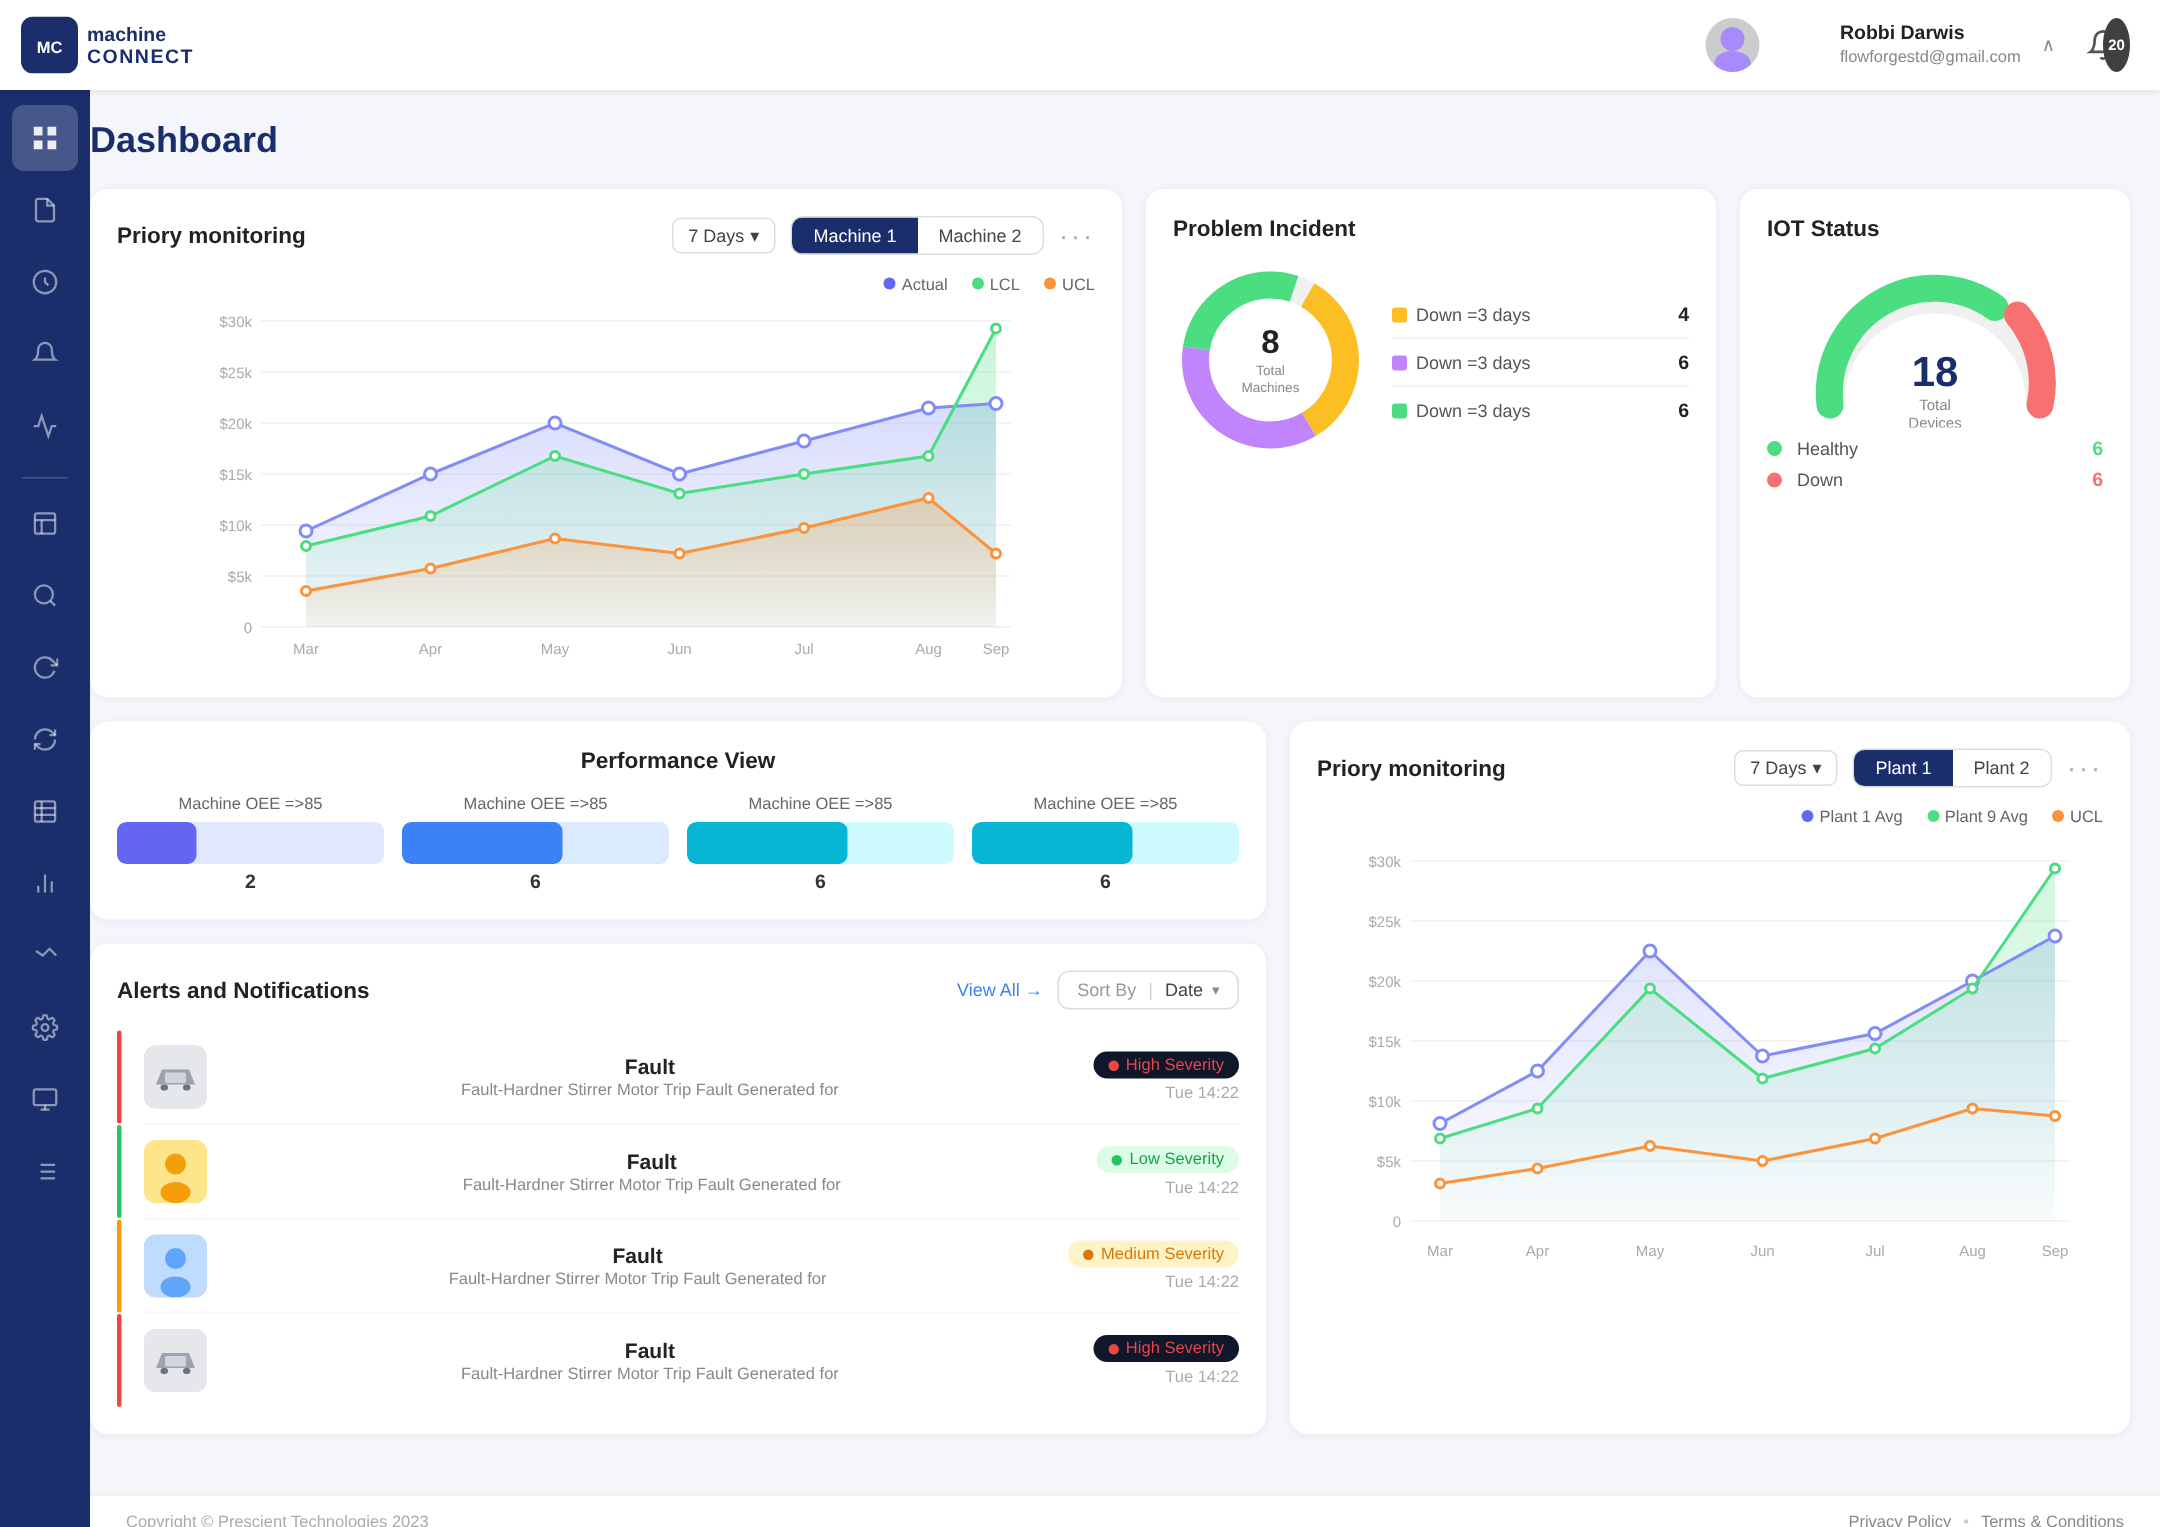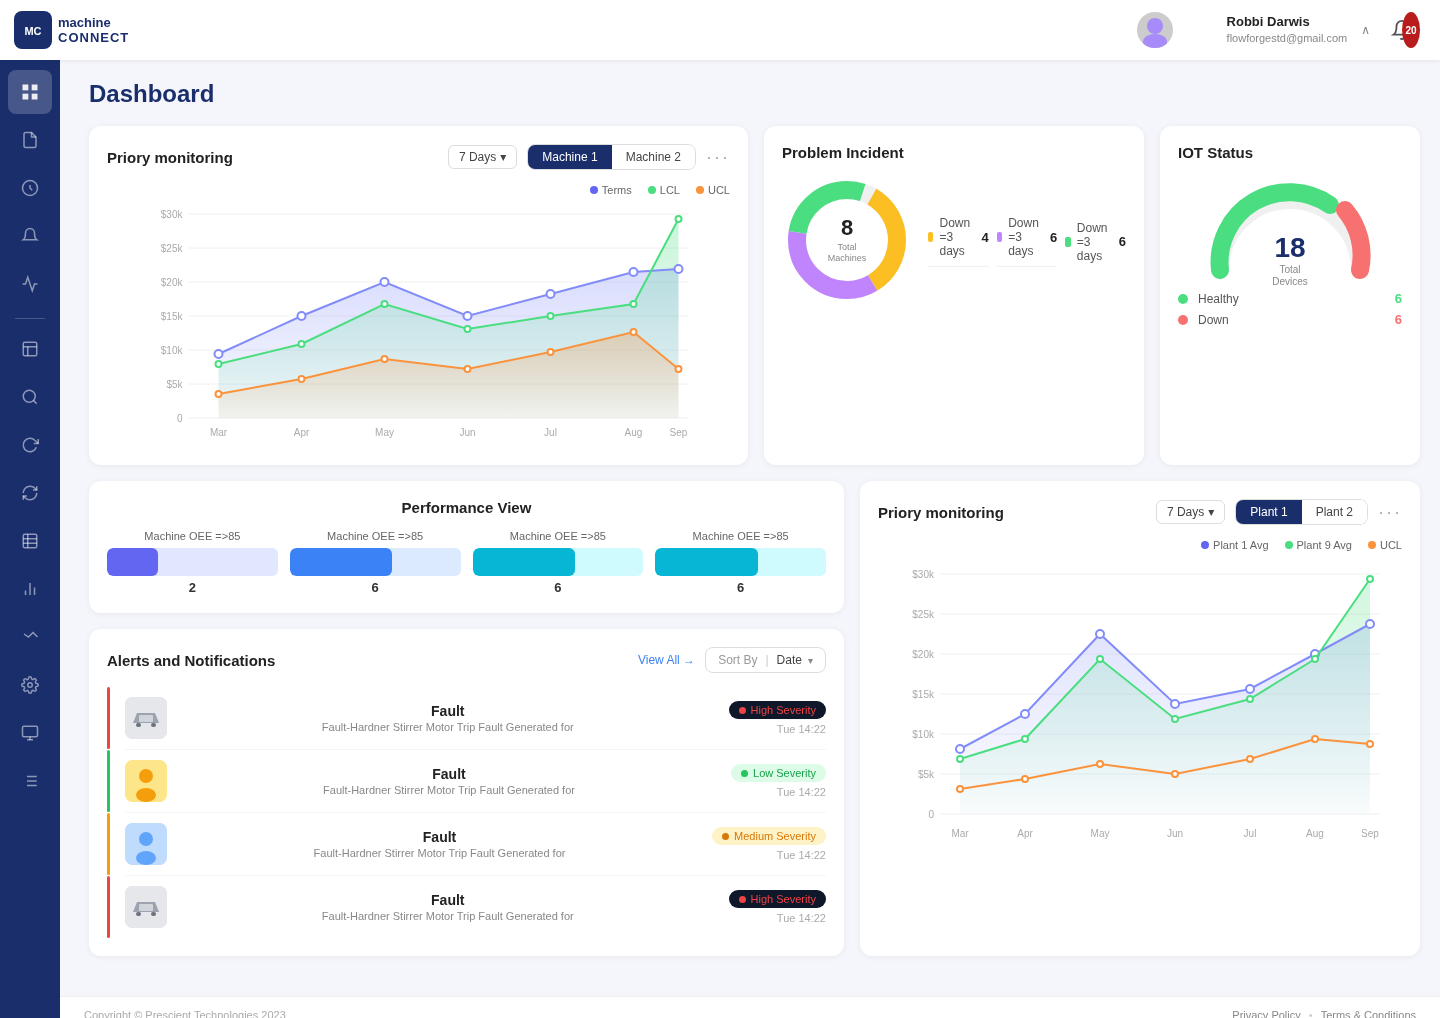--- a/index.html
+++ b/index.html
@@ -14,34 +14,34 @@
     .logo-area { display: flex; align-items: center; padding-left: 14px; }
     .logo-icon { width: 38px; height: 38px; margin-right: 6px; }
     .header-right { display: flex; align-items: center; gap: 14px; }
     .user-info { display: flex; align-items: center; gap: 10px; }
     .user-avatar { width: 36px; height: 36px; border-radius: 50%; background: #ccc; overflow: hidden; }
     .user-details { line-height: 1.3; margin-left: 44px; }
     .user-name { font-weight: 600; font-size: 13px; color: #222; }
     .user-email { font-size: 11px; color: #888; }
     .header-chevron { font-size: 12px; color: #888; cursor: pointer; }
     .notification-btn { position: relative; width: 36px; height: 36px; display: flex; align-items: center; justify-content: center; cursor: pointer; }
-    .notification-badge { position: absolute; top: 0; right: 0; background: #b91c1c; color: #fff; border-radius: 50%; width: 18px; height: 36px; font-size: 10px; display: flex; align-items: center; justify-content: center; font-weight: 700; text-align: right; }
+    .notification-badge { position: absolute; top: 0; right: 0; background: #404040; color: #fff; border-radius: 50%; width: 18px; height: 36px; font-size: 10px; display: flex; align-items: center; justify-content: center; font-weight: 700; text-align: right; }
 
     
     .sidebar {
       position: fixed; top: 60px; left: 0; bottom: 0; width: 60px;
       background: #1a2e6c; display: flex; flex-direction: column; align-items: center;
       padding-top: 10px; z-index: 99;
     }
     .sidebar-item { width: 44px; height: 44px; display: flex; align-items: center; justify-content: center; border-radius: 8px; cursor: pointer; margin-bottom: 4px; color: rgba(255,255,255,0.6); font-size: 18px; transition: background 0.2s; }
     .sidebar-item.active { background: rgba(255,255,255,0.2); color: #fff; }
     .sidebar-divider { width: 30px; height: 1px; background: rgba(255,255,255,0.2); margin: 8px 0; }
 
     
-    .main { margin-top: 60px; margin-left: 65px; padding: 20px 20px 40px 24px; }
+    .main { margin-top: 60px; margin-left: 36px; padding: 20px 20px 40px 24px; }
 
     .page-title { font-size: 24px; font-weight: 700; color: #1a2e6c; margin-bottom: 18px; }
 
     
     .top-row { display: grid; grid-template-columns: 1fr 380px 260px; gap: 16px; margin-bottom: 16px; }
     .bottom-row { display: grid; grid-template-columns: 1fr 560px; gap: 16px; }
 
     
     .card { background: #fff; border-radius: 12px; padding: 18px; box-shadow: 0 1px 6px rgba(0,0,0,0.06); }
 
@@ -58,21 +58,21 @@
     
     .chart-legend { display: flex; gap: 16px; justify-content: flex-end; margin-bottom: 8px; font-size: 11px; color: #666; }
     .legend-dot { width: 8px; height: 8px; border-radius: 50%; display: inline-block; margin-right: 4px; }
 
     
     .chart-container { width: 100%; }
 
     
     .problem-card { }
     .donut-section { display: flex; align-items: center; gap: 16px; }
-    .donut-legend { flex: 1; display: flex; flex-direction: row; gap: 8px; }
+    .donut-legend { flex: 1; display: flex; flex-direction: column; gap: 8px; }
     .legend-row { display: flex; align-items: center; justify-content: space-between; border-bottom: 1px solid #f0f0f0; padding-bottom: 8px; }
     .legend-row:last-child { border-bottom: none; padding-bottom: 0; }
     .legend-label { font-size: 12px; color: #555; display: flex; align-items: center; gap: 6px; }
     .legend-bar { width: 10px; height: 10px; border-radius: 2px; }
     .legend-val { font-weight: 700; font-size: 13px; color: #222; }
 
     
     .iot-card { }
     .gauge-container { display: flex; justify-content: center; margin: 10px 0 6px; }
     .iot-stats { display: flex; flex-direction: column; gap: 6px; margin-top: 6px; }
@@ -279,21 +279,21 @@
           <span>7 Days</span>
           <span>▾</span>
         </div>
         <div class="tab-group">
           <button class="tab-btn active">Machine 1</button>
           <button class="tab-btn">Machine 2</button>
         </div>
         <div class="more-btn">···</div>
       </div>
       <div class="chart-legend">
-        <span><span class="legend-dot" style="background:#6366f1;display:inline-block;"></span><span>Terms</span></span>
+        <span><span class="legend-dot" style="background:#6366f1;display:inline-block;"></span><span>Actual</span></span>
         <span><span class="legend-dot" style="background:#4ade80;display:inline-block;"></span><span>LCL</span></span>
         <span><span class="legend-dot" style="background:#fb923c;display:inline-block;"></span><span>UCL</span></span>
       </div>
       <div class="chart-container">
         <svg viewBox="0 0 560 240" width="100%" height="240">
 
           <line x1="50" y1="10" x2="550" y2="10" stroke="#f0f0f0" stroke-width="1"></line>
           <line x1="50" y1="44" x2="550" y2="44" stroke="#f0f0f0" stroke-width="1"></line>
           <line x1="50" y1="78" x2="550" y2="78" stroke="#f0f0f0" stroke-width="1"></line>
           <line x1="50" y1="112" x2="550" y2="112" stroke="#f0f0f0" stroke-width="1"></line>

